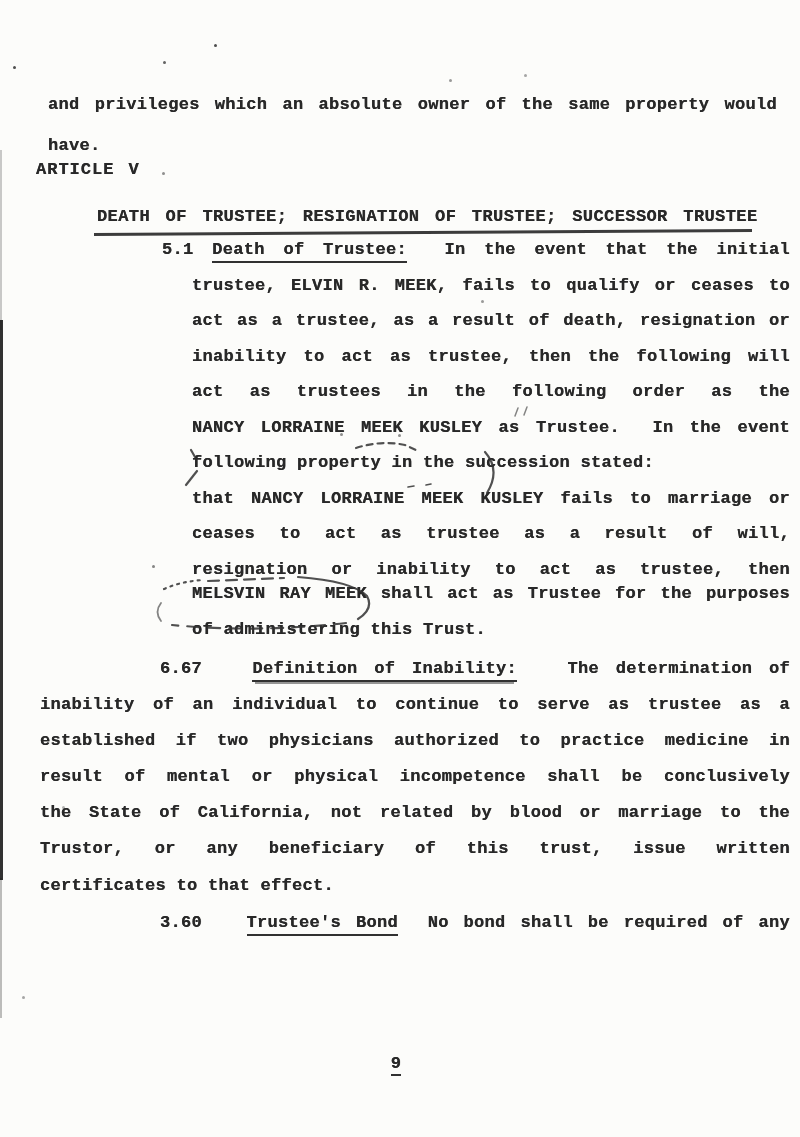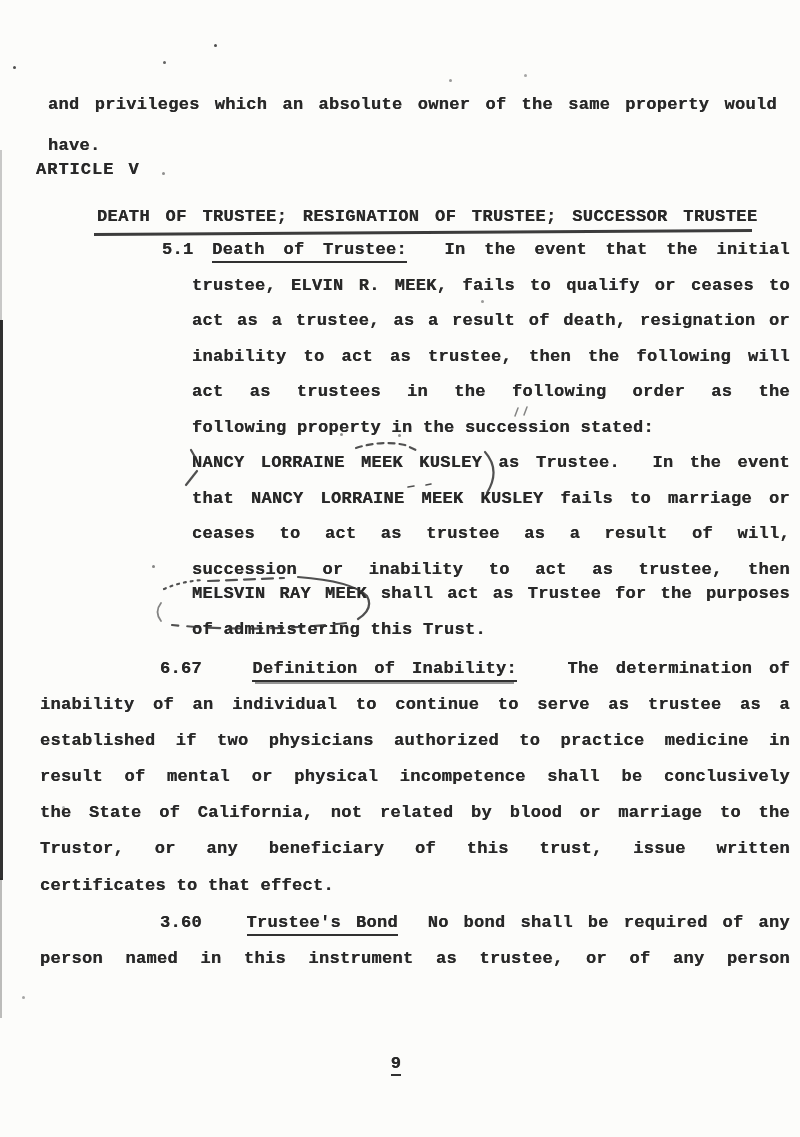--- a/index.html
+++ b/index.html
@@ -69,40 +69,39 @@
   <section class="block b-heading">
       <div class="line"><span class="">DEATH OF TRUSTEE; RESIGNATION OF TRUSTEE; SUCCESSOR TRUSTEE</span></div>
     </section>
   <div class="heading-rule"></div>
   <section class="block b-s51">
       <div class="line j"><span class="">5.1 </span><span class="u">Death of Trustee:</span><span class="">  In the event that the initial</span></div>
       <div class="line j"><span class="">trustee, ELVIN R. MEEK, fails to qualify or ceases to</span></div>
       <div class="line j"><span class="">act as a trustee, as a result of death, resignation or</span></div>
       <div class="line j"><span class="">inability to act as trustee, then the following will</span></div>
       <div class="line j"><span class="">act as trustees in the following order as the</span></div>
+      <div class="line j"><span class="">NANCY LORRAINE MEEK KUSLEY as Trustee.  In the event</span></div>
       <div class="line"><span class="">following property in the succession stated:</span></div>
-      <div class="line j"><span class="">NANCY LORRAINE MEEK KUSLEY as Trustee.  In the event</span></div>
       <div class="line j"><span class="">that NANCY LORRAINE MEEK KUSLEY fails to marriage or</span></div>
       <div class="line j"><span class="">ceases to act as trustee as a result of will,</span></div>
-      <div class="line j"><span class="">succession or inability to act as trustee, then</span></div>
+      <div class="line j"><span class="">resignation or inability to act as trustee, then</span></div>
       <div class="line j"><span class="">MELSVIN RAY MEEK shall act as Trustee for the purposes</span></div>
       <div class="line"><span class="">of administering this Trust.</span></div>
     </section>
   <section class="block b-s502">
       <div class="line j"><span class="">6.67   </span><span class="u u2">Definition of Inability:</span><span class="">   The determination of</span></div>
       <div class="line j"><span class="">inability of an individual to continue to serve as trustee as a</span></div>
       <div class="line j"><span class="">established if two physicians authorized to practice medicine in</span></div>
       <div class="line j"><span class="">result of mental or physical incompetence shall be conclusively</span></div>
       <div class="line j"><span class="">the State of California, not related by blood or marriage to the</span></div>
       <div class="line j"><span class="">Trustor, or any beneficiary of this trust, issue written</span></div>
       <div class="line"><span class="">certificates to that effect.</span></div>
     </section>
   <section class="block b-s503">
       <div class="line j"><span class="">3.60   </span><span class="u">Trustee's Bond</span><span class="">  No bond shall be required of any</span></div>
-      <div class="line j"><span class="">person named in this instrument as trustee, or of any person</span></div>
     </section>
 
   <div class="pagenum"><span class="u">9</span></div>
 
   <svg class="pen" width="800" height="1137" viewBox="0 0 800 1137" fill="none" stroke="#333" stroke-linecap="round">
 
     <g stroke-width="2.2" opacity=".85">
       <path d="M191,450 l4,7"></path>
       <path d="M197,471 L186,485"></path>
       <path d="M356,448 Q381,440 405,445 L418,451" stroke-dasharray="6,5"></path>

